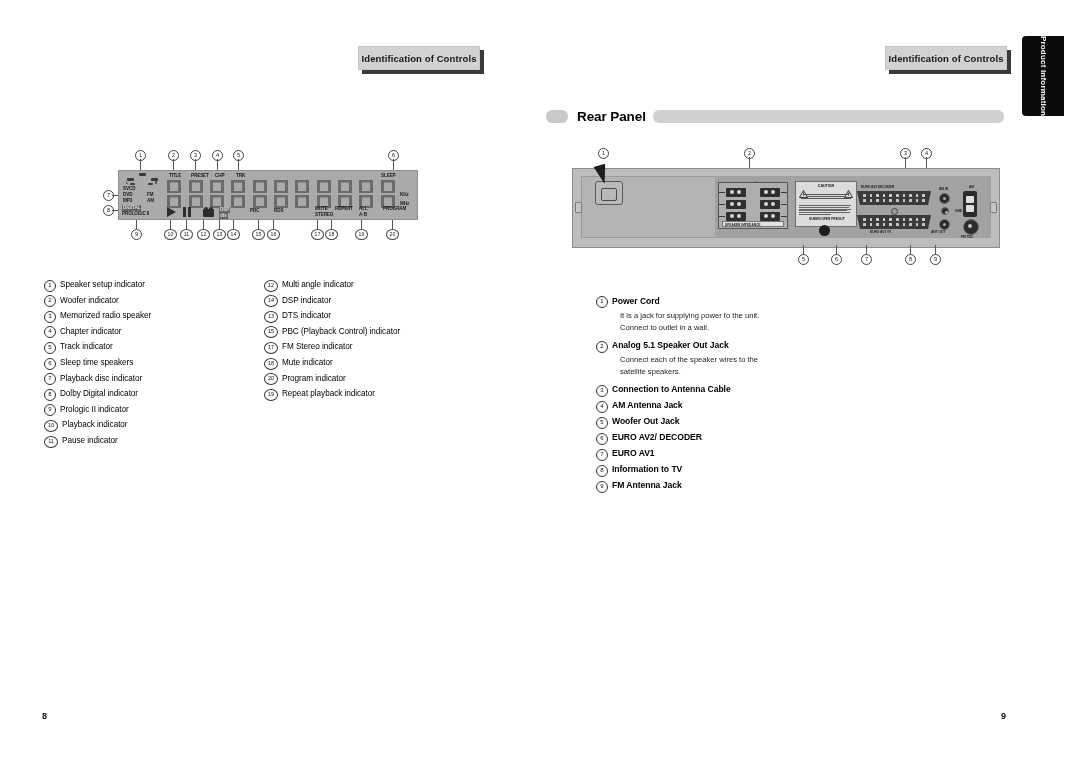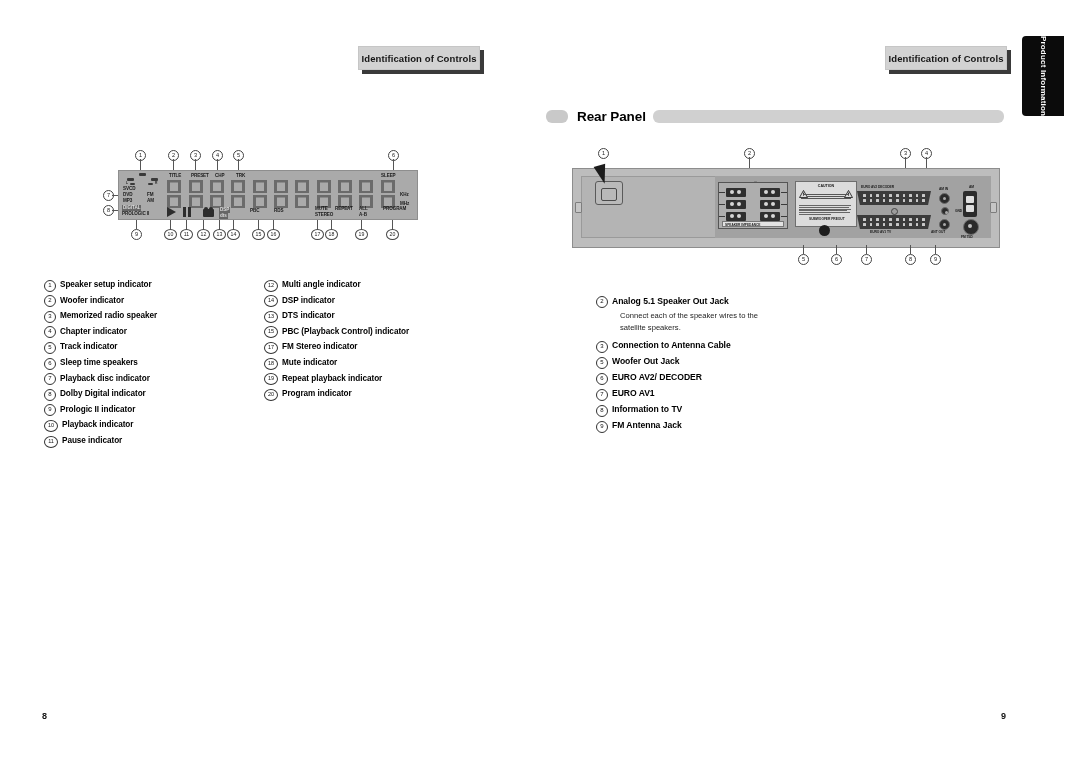--- a/index.html
+++ b/index.html
@@ -246,21 +246,21 @@
     width: 10px; height: 10px;
     border: .8px solid #333;
     border-radius: 50%;
     font-size: 6px;
     line-height: 9px;
     text-align: center;
     margin: 2.6px 4px 0 0;
     color: #111;
   }
   .idx-badge.w2 { width: 12px; font-size: 5.5px; }
-  .idx-text { font-weight: bold; letter-spacing: -.05px; }
+  .idx-text { font-weight: normal; letter-spacing: -.05px; }
 
   
   .rear-wrap {
     position: absolute;
     left: 572px;
     top: 168px;
     width: 428px;
     height: 80px;
   }
   .rear-chassis {
@@ -727,26 +727,26 @@
       </div>
       <div class="idx-item">
         <div class="idx-badge w2">17</div>
         <div class="idx-text">FM Stereo indicator</div>
       </div>
       <div class="idx-item">
         <div class="idx-badge w2">18</div>
         <div class="idx-text">Mute indicator</div>
       </div>
       <div class="idx-item">
+        <div class="idx-badge w2">20</div>
+        <div class="idx-text">Program indicator</div>
+      </div>
+      <div class="idx-item">
         <div class="idx-badge w2">19</div>
         <div class="idx-text">Repeat playback indicator</div>
-      </div>
-      <div class="idx-item">
-        <div class="idx-badge w2">20</div>
-        <div class="idx-text">Program indicator</div>
       </div>
     </div>
 
   <div class="folio folio-left">8</div>
 </div>
 
 <div class="page page-right">
 </div>
 
 <div class="chapter-tab tab-right">
@@ -927,36 +927,52 @@
   <div class="cnum" style="left:861px; top:254px;">7</div>
   <div class="lead-v" style="left:910px; top:245px; height:9px;"></div>
   <div class="cnum" style="left:905px; top:254px;">8</div>
   <div class="lead-v" style="left:935px; top:245px; height:9px;"></div>
   <div class="cnum" style="left:930px; top:254px;">9</div>
 </div>
 
 <div class="desc-list" id="desc-list">
     <div class="desc-item">
       <div class="desc-head">
+        <div class="desc-badge">1</div>
+        <div class="desc-title">Power Cord</div>
+      </div>
+      <div class="desc-body">
+        <div>It is a jack for supplying power to the unit.</div>
+        <div>Connect to outlet in a wall.</div>
+      </div>
+    </div>
+    <div class="desc-item">
+      <div class="desc-head">
         <div class="desc-badge">2</div>
         <div class="desc-title">Analog 5.1 Speaker Out Jack</div>
       </div>
       <div class="desc-body">
         <div>Connect each of the speaker wires to the</div>
         <div>satellite speakers.</div>
       </div>
     </div>
     <div class="desc-item">
       <div class="desc-head">
         <div class="desc-badge">3</div>
         <div class="desc-title">Connection to Antenna Cable</div>
       </div>
     </div>
     <div class="desc-item">
       <div class="desc-head">
+        <div class="desc-badge">4</div>
+        <div class="desc-title">AM Antenna Jack</div>
+      </div>
+    </div>
+    <div class="desc-item">
+      <div class="desc-head">
         <div class="desc-badge">5</div>
         <div class="desc-title">Woofer Out Jack</div>
       </div>
     </div>
     <div class="desc-item">
       <div class="desc-head">
         <div class="desc-badge">6</div>
         <div class="desc-title">EURO AV2/ DECODER</div>
       </div>
     </div>

